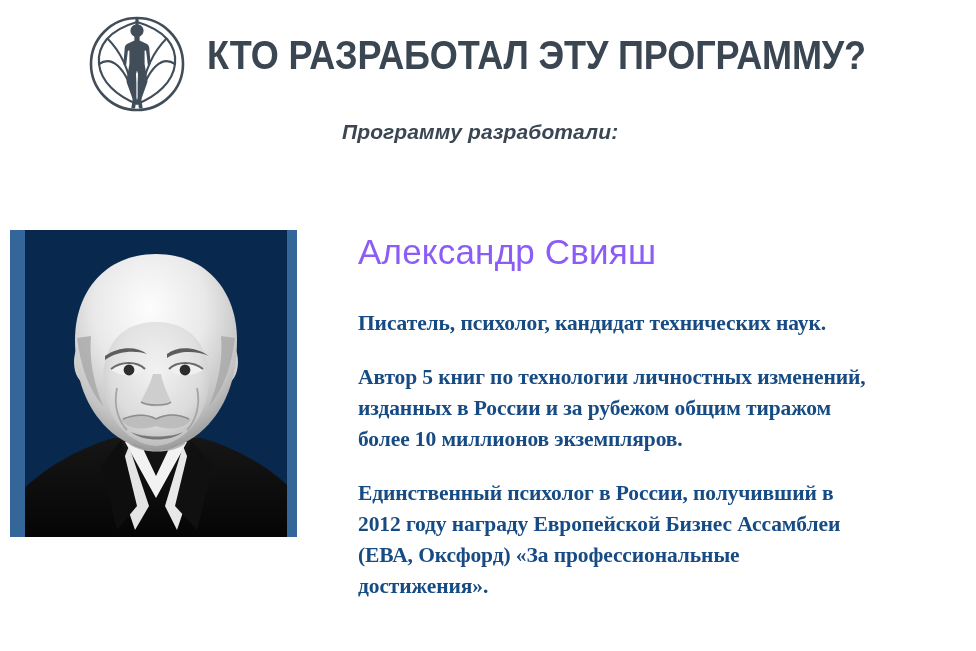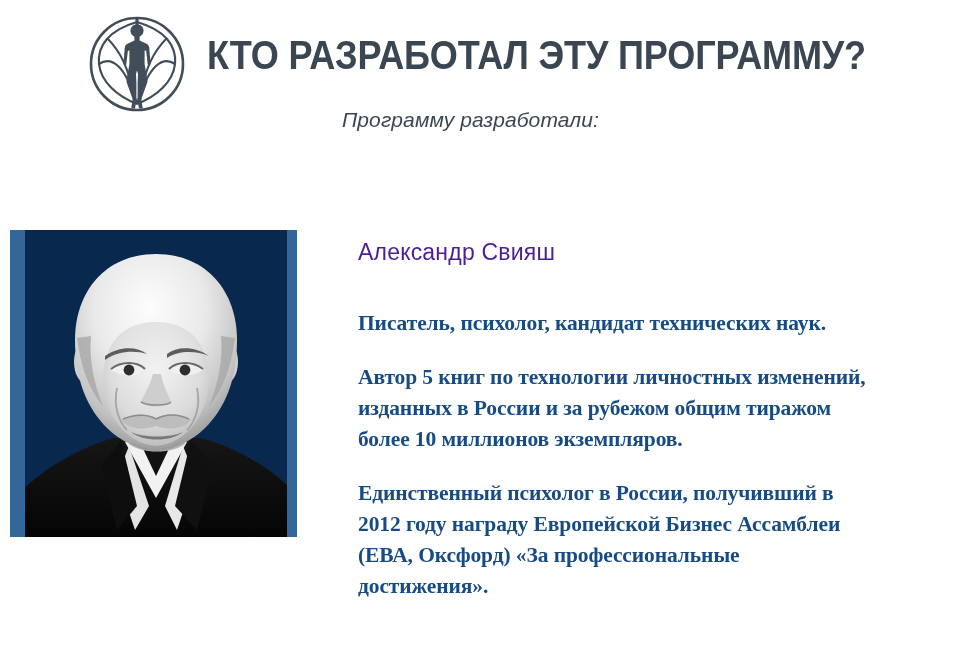--- a/index.html
+++ b/index.html
@@ -44,24 +44,24 @@
     color: #3b4653;
     white-space: nowrap;
     transform: scaleX(0.88);
     transform-origin: left center;
     line-height: 50px;
   }
 
   #subtitle {
     position: absolute;
     left: 342px;
-    top: 108px;
+    top: 120px;
     font-family: "Liberation Sans", sans-serif;
     font-size: 21px;
-    font-weight: normal;
+    font-weight: bold;
     font-style: italic;
     color: #3b4653;
     white-space: nowrap;
     letter-spacing: 0.1px;
   }
 
   
   #photo-card {
     position: absolute;
     left: 10px;
@@ -86,23 +86,23 @@
 
   
   #bio {
     position: absolute;
     left: 358px;
     top: 232px;
     width: 600px;
   }
   #person-name {
     font-family: "Liberation Sans", sans-serif;
-    font-size: 23px;
+    font-size: 35px;
     font-weight: normal;
-    color: #4c1d95;
+    color: #8b5cf6;
     line-height: 40px;
     letter-spacing: 0.2px;
     margin: 0 0 36px 0;
   }
   .bio-para {
     font-family: Liberation Serif, serif;
     font-size: 21.5px;
     font-weight: bold;
     color: #174b84;
     line-height: 31px;

